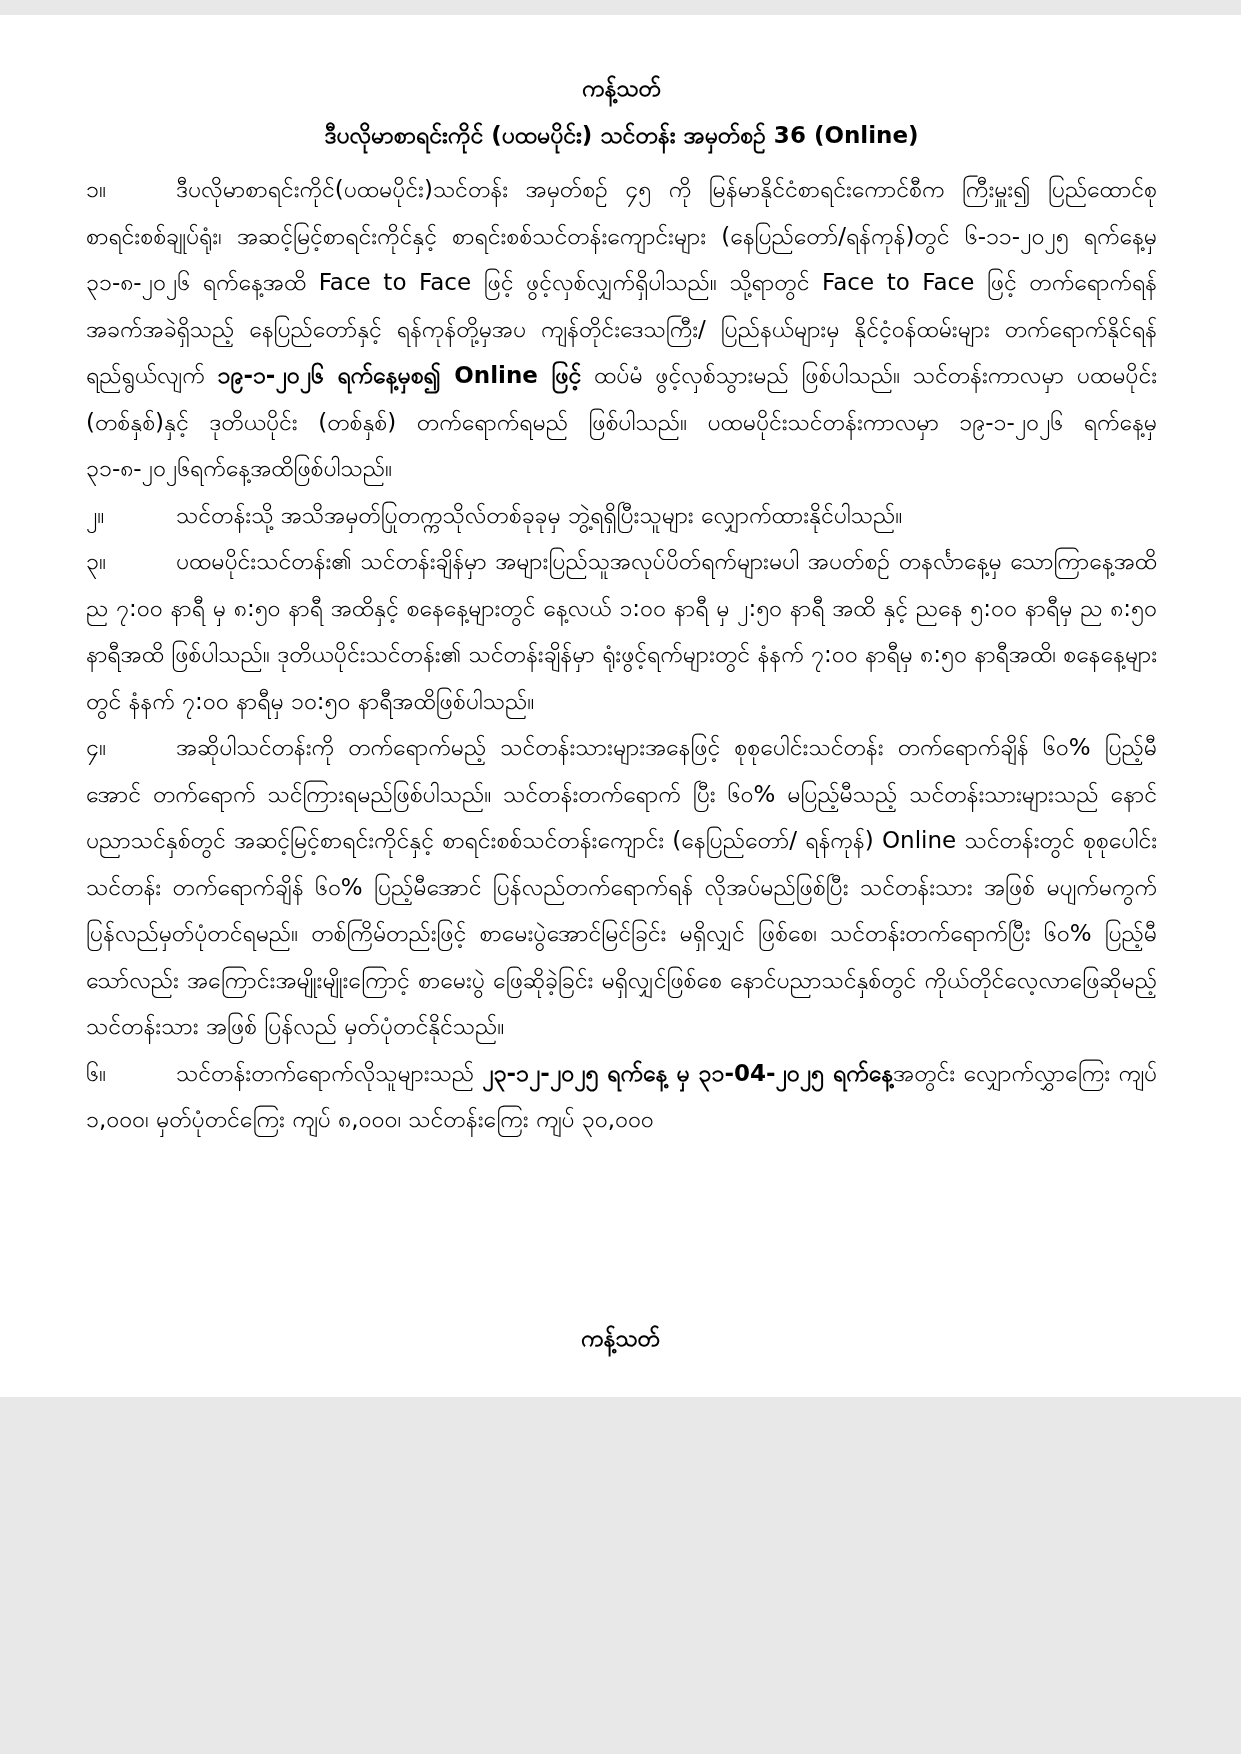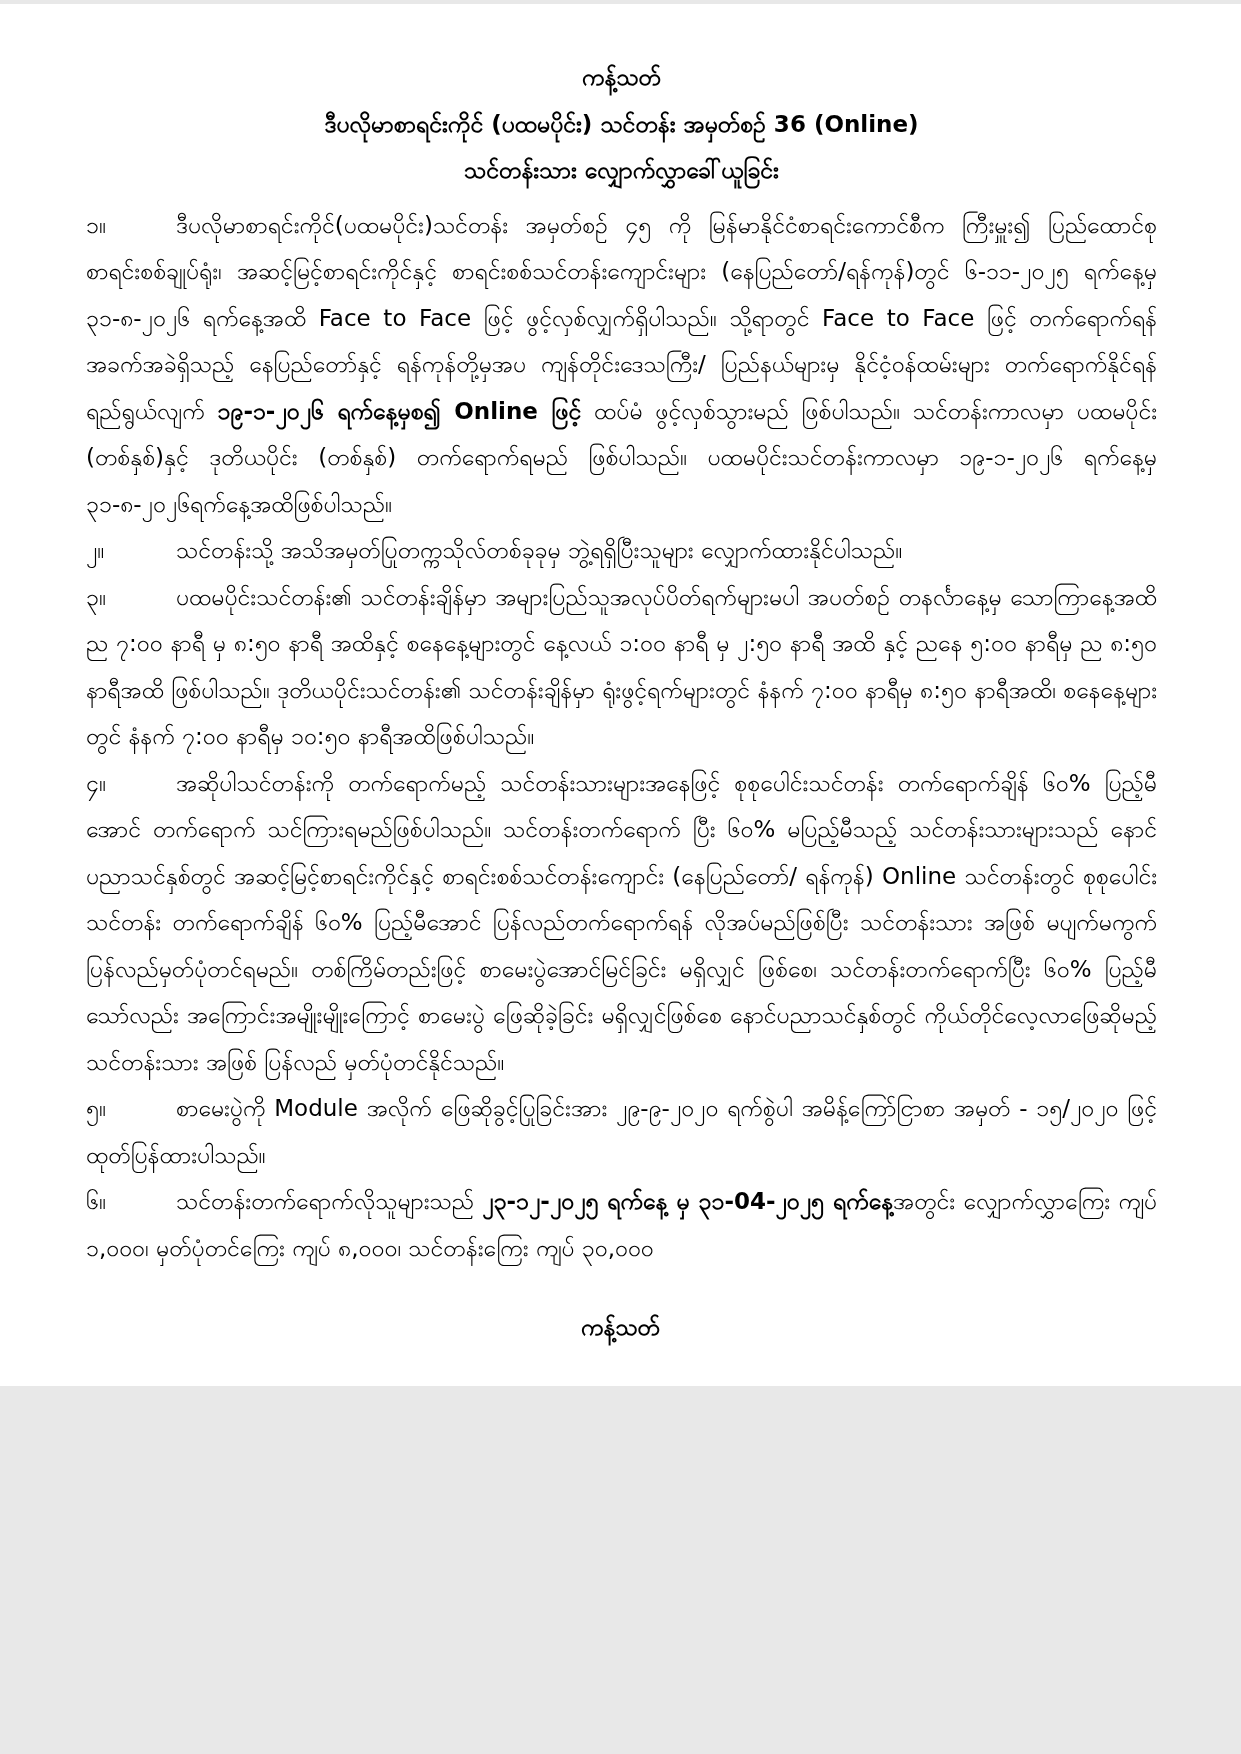--- a/index.html
+++ b/index.html
@@ -4,21 +4,21 @@
 <style>
   html, body {
     margin: 0;
     padding: 0;
     background: #e8e8e8;
   }
   .page {
     position: relative;
     width: 1241px;
     height: 1382px;
-    margin: 4px auto;
+    margin: 15px auto;
     background: #ffffff;
     color: #000000;
     font-family: "DejaVu Sans", sans-serif;
     font-size: 23px;
     line-height: 46.5px;
     box-sizing: border-box;
     padding: 50px 84px 0 86px;
     overflow: hidden;
   }
   .header-block {
@@ -56,34 +56,32 @@
   }
 </style>
 </head>
 <body>
 
 <div class="page">
 
   <div class="header-block">
     <div class="classification">ကန့်သတ်</div>
     <div class="title-line">ဒီပလိုမာစာရင်းကိုင် (ပထမပိုင်း) သင်တန်း အမှတ်စဉ် 36 (Online)</div>
-    <div class="title-line">သင်တန်းသား လျှောက်လွှာခေါ်ယူခြင်း</div>
   </div>
 
   <div class="body-block">
 
     <p class="para"><span class="num">၁။</span><span>ဒီပလိုမာစာရင်းကိုင်(ပထမပိုင်း)သင်တန်း အမှတ်စဉ် ၄၅ ကို မြန်မာနိုင်ငံစာရင်းကောင်စီက ကြီးမှူး၍ ပြည်ထောင်စုစာရင်းစစ်ချုပ်ရုံး၊ အဆင့်မြင့်စာရင်းကိုင်နှင့် စာရင်းစစ်သင်တန်းကျောင်းများ (နေပြည်တော်/ရန်ကုန်)တွင် ၆-၁၁-၂၀၂၅ ရက်နေ့မှ ၃၁-၈-၂၀၂၆ ရက်နေ့အထိ Face to Face ဖြင့် ဖွင့်လှစ်လျှက်ရှိပါသည်။ သို့ရာတွင် Face to Face ဖြင့် တက်ရောက်ရန် အခက်အခဲရှိသည့် နေပြည်တော်နှင့် ရန်ကုန်တို့မှအပ ကျန်တိုင်းဒေသကြီး/ ပြည်နယ်များမှ နိုင်ငံ့ဝန်ထမ်းများ တက်ရောက်နိုင်ရန် ရည်ရွယ်လျက် </span><span class="bold">၁၉-၁-၂၀၂၆ ရက်နေ့မှစ၍ Online ဖြင့်</span><span> ထပ်မံ ဖွင့်လှစ်သွားမည် ဖြစ်ပါသည်။ သင်တန်းကာလမှာ ပထမပိုင်း (တစ်နှစ်)နှင့် ဒုတိယပိုင်း (တစ်နှစ်) တက်ရောက်ရမည် ဖြစ်ပါသည်။ ပထမပိုင်းသင်တန်းကာလမှာ ၁၉-၁-၂၀၂၆ ရက်နေ့မှ ၃၁-၈-၂၀၂၆ရက်နေ့အထိဖြစ်ပါသည်။</span></p>
 
     <p class="para"><span class="num">၂။</span><span>သင်တန်းသို့ အသိအမှတ်ပြုတက္ကသိုလ်တစ်ခုခုမှ ဘွဲ့ရရှိပြီးသူများ လျှောက်ထားနိုင်ပါသည်။</span></p>
 
     <p class="para"><span class="num">၃။</span><span>ပထမပိုင်းသင်တန်း၏ သင်တန်းချိန်မှာ အများပြည်သူအလုပ်ပိတ်ရက်များမပါ အပတ်စဉ် တနင်္လာနေ့မှ သောကြာနေ့အထိ ည ၇:၀၀ နာရီ မှ ၈:၅၀ နာရီ အထိနှင့် စနေနေ့များတွင် နေ့လယ် ၁:၀၀ နာရီ မှ ၂:၅၀ နာရီ အထိ နှင့် ညနေ ၅:၀၀ နာရီမှ ည ၈:၅၀ နာရီအထိ ဖြစ်ပါသည်။ ဒုတိယပိုင်းသင်တန်း၏ သင်တန်းချိန်မှာ ရုံးဖွင့်ရက်များတွင် နံနက် ၇:၀၀ နာရီမှ ၈:၅၀ နာရီအထိ၊ စနေနေ့များတွင် နံနက် ၇:၀၀ နာရီမှ ၁၀:၅၀ နာရီအထိဖြစ်ပါသည်။</span></p>
 
     <p class="para"><span class="num">၄။</span><span>အဆိုပါသင်တန်းကို တက်ရောက်မည့် သင်တန်းသားများအနေဖြင့် စုစုပေါင်းသင်တန်း တက်ရောက်ချိန် ၆၀% ပြည့်မီအောင် တက်ရောက် သင်ကြားရမည်ဖြစ်ပါသည်။ သင်တန်းတက်ရောက် ပြီး ၆၀% မပြည့်မီသည့် သင်တန်းသားများသည် နောင်ပညာသင်နှစ်တွင် အဆင့်မြင့်စာရင်းကိုင်နှင့် စာရင်းစစ်သင်တန်းကျောင်း (နေပြည်တော်/ ရန်ကုန်) Online သင်တန်းတွင် စုစုပေါင်းသင်တန်း တက်ရောက်ချိန် ၆၀% ပြည့်မီအောင် ပြန်လည်တက်ရောက်ရန် လိုအပ်မည်ဖြစ်ပြီး သင်တန်းသား အဖြစ် မပျက်မကွက် ပြန်လည်မှတ်ပုံတင်ရမည်။ တစ်ကြိမ်တည်းဖြင့် စာမေးပွဲအောင်မြင်ခြင်း မရှိလျှင် ဖြစ်စေ၊ သင်တန်းတက်ရောက်ပြီး ၆၀% ပြည့်မီသော်လည်း အကြောင်းအမျိုးမျိုးကြောင့် စာမေးပွဲ ဖြေဆိုခဲ့ခြင်း မရှိလျှင်ဖြစ်စေ နောင်ပညာသင်နှစ်တွင် ကိုယ်တိုင်လေ့လာဖြေဆိုမည့် သင်တန်းသား အဖြစ် ပြန်လည် မှတ်ပုံတင်နိုင်သည်။</span></p>
 
-    <p class="para"><span class="num">၅။</span><span>စာမေးပွဲကို Module အလိုက် ဖြေဆိုခွင့်ပြုခြင်းအား ၂၉-၉-၂၀၂၀ ရက်စွဲပါ အမိန့်ကြော်ငြာစာ အမှတ် - ၁၅/၂၀၂၀ ဖြင့် ထုတ်ပြန်ထားပါသည်။</span></p>
 
     <p class="para"><span class="num">၆။</span><span>သင်တန်းတက်ရောက်လိုသူများသည် </span><span class="bold">၂၃-၁၂-၂၀၂၅ ရက်နေ့ မှ ၃၁-04-၂၀၂၅ ရက်နေ့</span><span>အတွင်း လျှောက်လွှာကြေး ကျပ် ၁,၀၀၀၊ မှတ်ပုံတင်ကြေး ကျပ် ၈,၀၀၀၊ သင်တန်းကြေး ကျပ် ၃၀,၀၀၀</span></p>
 
   </div>
 
   <div class="footer-classification">ကန့်သတ်</div>
 
 </div>
 
 </body></html>

